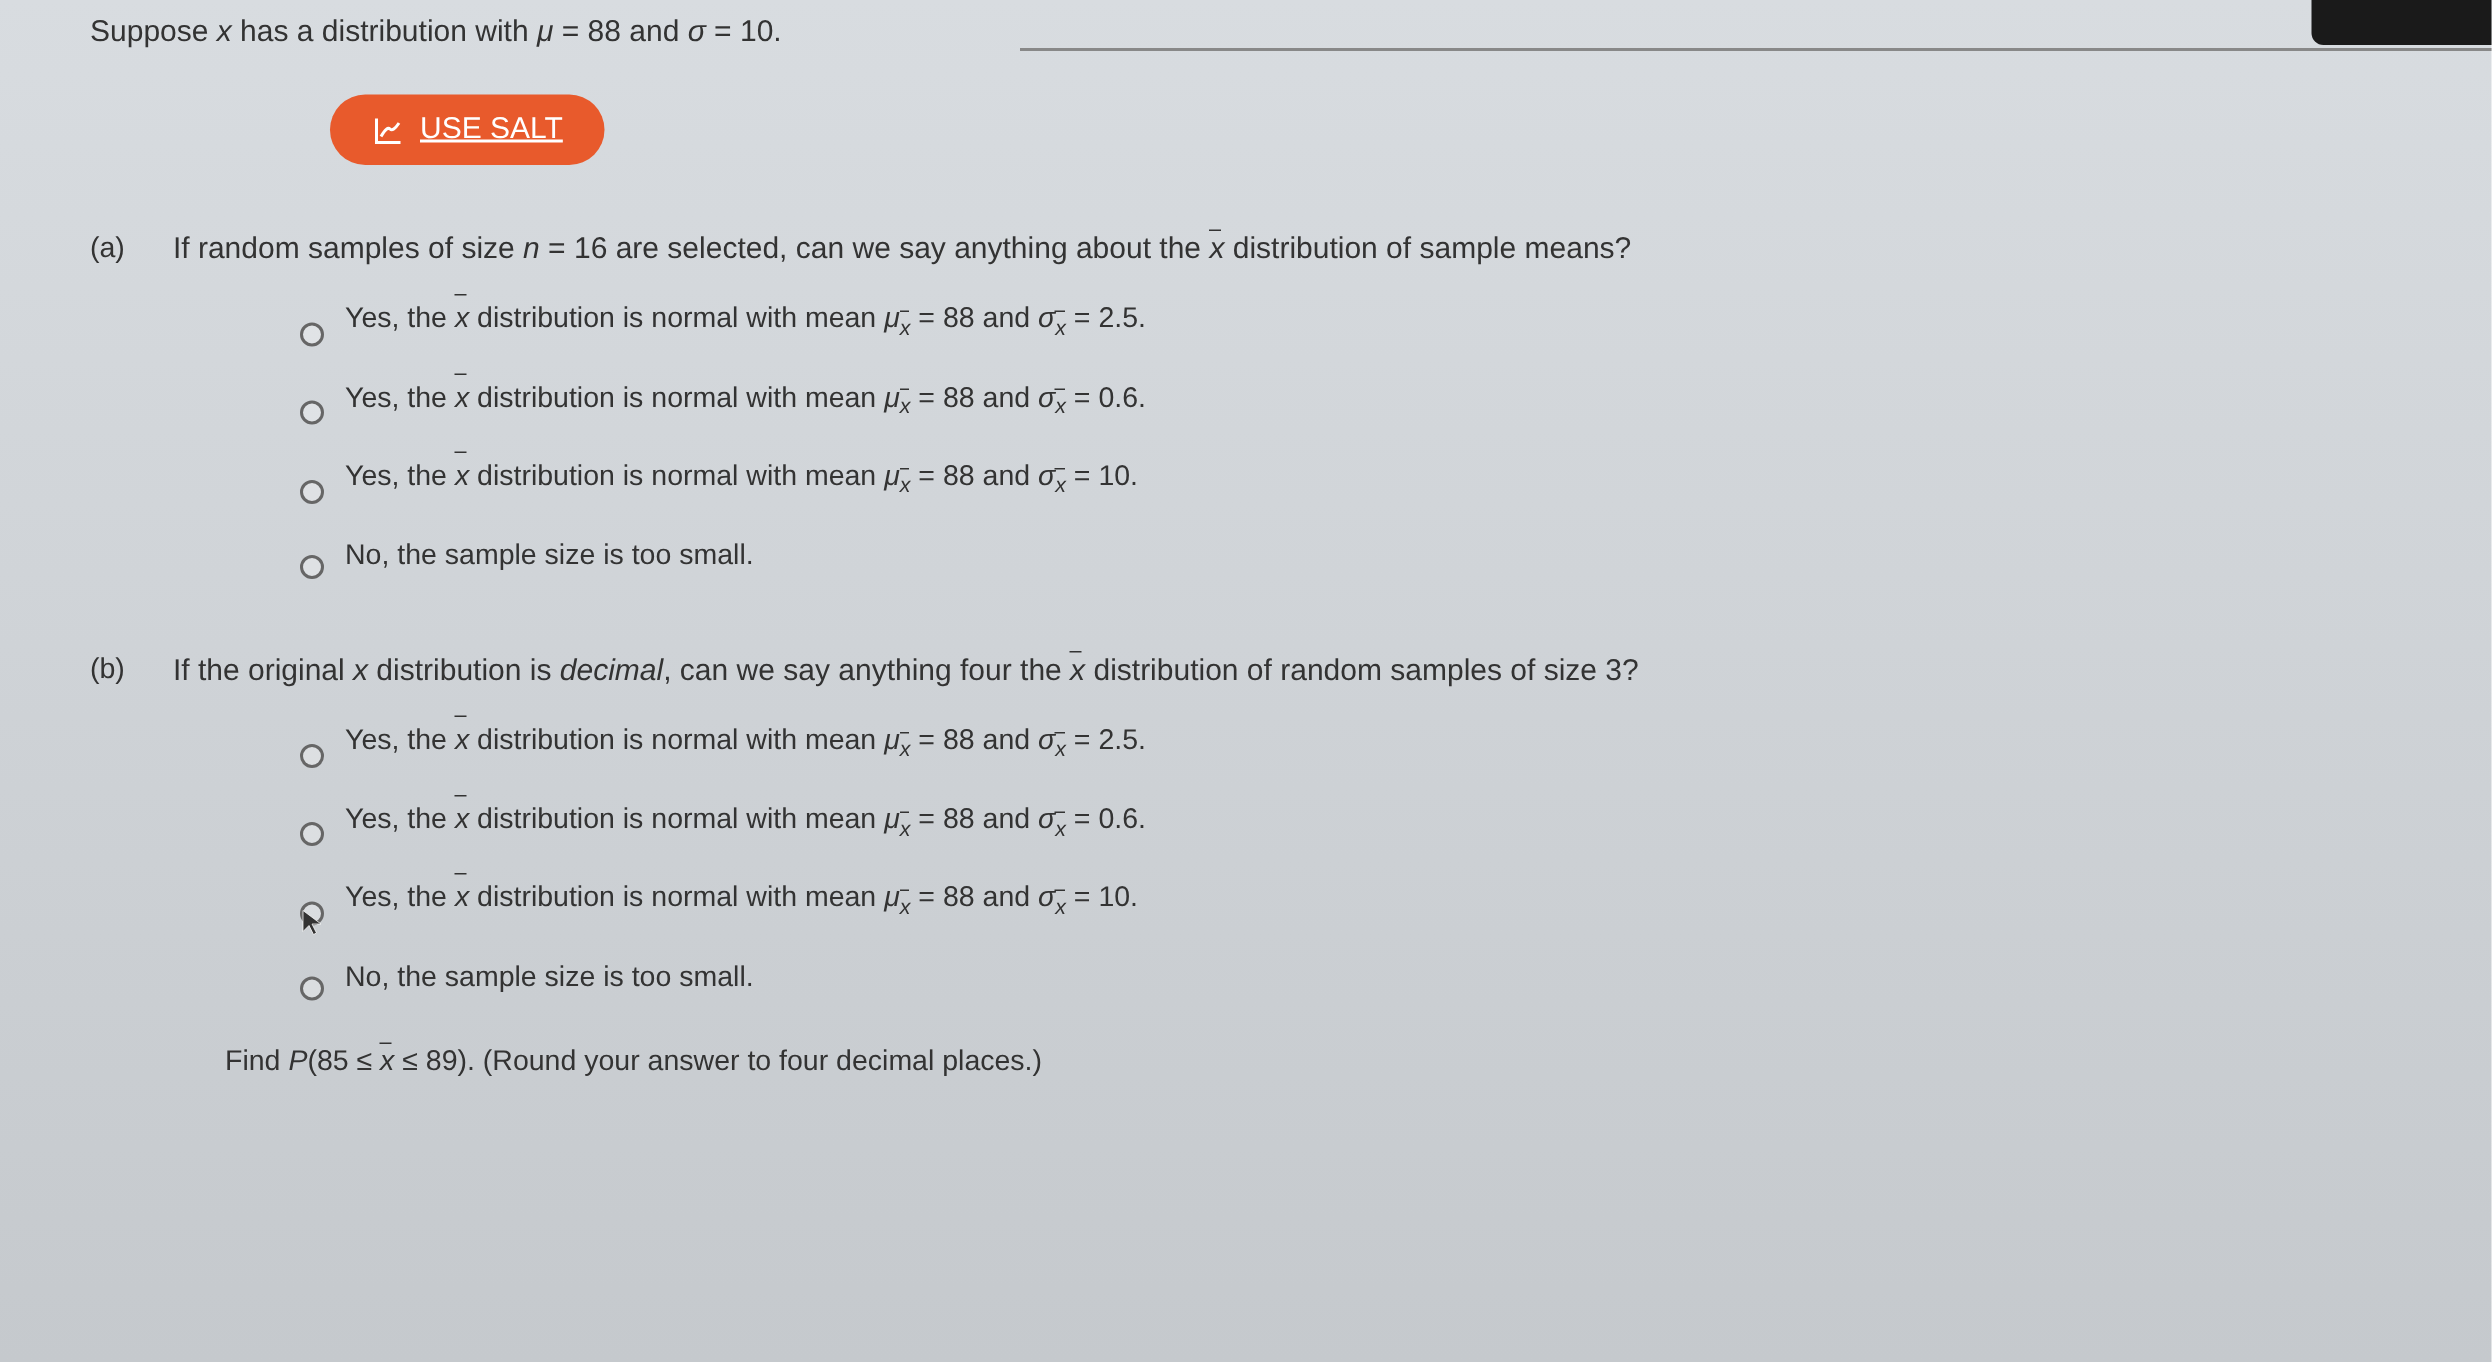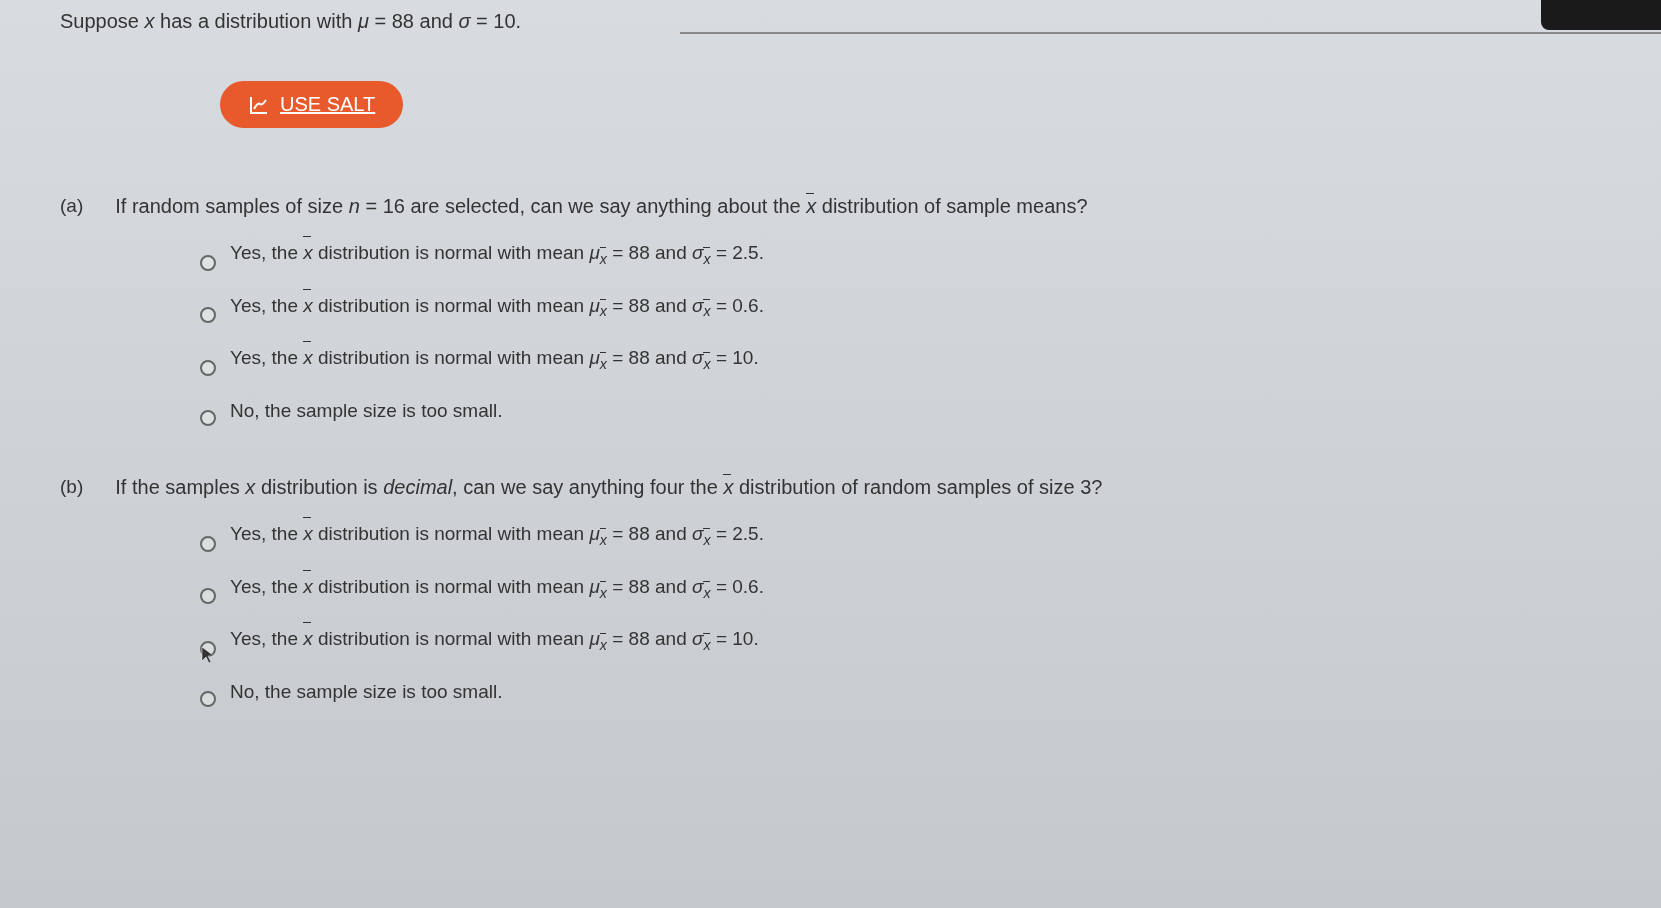--- a/index.html
+++ b/index.html
@@ -12,34 +12,34 @@
       background: linear-gradient(180deg, #d8dce0 0%, #c5c9cd 100%);
       color: #333;
       font-size: 19px;
       padding: 10px 0;
       min-height: 908px;
     }
     .content {
       padding: 0 60px;
     }
     .intro {
-      margin-bottom: 48px;
+      margin-bottom: 30px;
       font-size: 20px;
     }
     .salt-button {
       display: inline-flex;
       align-items: center;
       background: #e85a2c;
       color: white;
       padding: 12px 28px;
       border-radius: 30px;
       font-size: 20px;
       font-weight: 500;
       margin-left: 160px;
-      margin-bottom: 67px;
+      margin-bottom: 45px;
       cursor: pointer;
       border: none;
     }
     .salt-icon {
       margin-right: 10px;
       display: inline-flex;
     }
     .salt-text {
       text-decoration: underline;
     }
@@ -196,21 +196,21 @@
         <div class="radio"></div>
         <div class="option-text">No, the sample size is too small.</div>
       </div>
     </div>
   </div>
 
   
   <div class="part part-b">
     <span class="part-label">(b)</span>
     <span class="question-text">
-      <span>If the samples </span><span class="italic">x</span><span> distribution is </span><span class="italic">decimal</span><span>, can we say anything four the </span><span class="xbar">x</span><span> distribution of random samples of size 3?</span>
+      <span>If the original </span><span class="italic">x</span><span> distribution is </span><span class="italic">decimal</span><span>, can we say anything four the </span><span class="xbar">x</span><span> distribution of random samples of size 3?</span>
     </span>
 
     <div class="options">
       <div class="option">
         <div class="radio"></div>
         <div class="option-text">
           <span>Yes, the </span><span class="xbar">x</span><span> distribution is normal with mean </span><span class="italic">μ</span><span class="sub-xbar">x</span><span> = 88 and </span><span class="italic">σ</span><span class="sub-xbar">x</span><span> = 2.5.</span>
         </div>
       </div>
       <div class="option">
@@ -230,15 +230,18 @@
         <div class="option-text">
           <span>Yes, the </span><span class="xbar">x</span><span> distribution is normal with mean </span><span class="italic">μ</span><span class="sub-xbar">x</span><span> = 88 and </span><span class="italic">σ</span><span class="sub-xbar">x</span><span> = 10.</span>
         </div>
       </div>
       <div class="option">
         <div class="radio"></div>
         <div class="option-text">No, the sample size is too small.</div>
       </div>
     </div>
 
+    <div class="find-text">
+      <span>Find </span><span class="italic">P</span><span>(85 ≤ </span><span class="xbar">x</span><span> ≤ 89). (Round your answer to four decimal places.)</span>
+    </div>
   </div>
 
 </div>
 
 </body></html>

